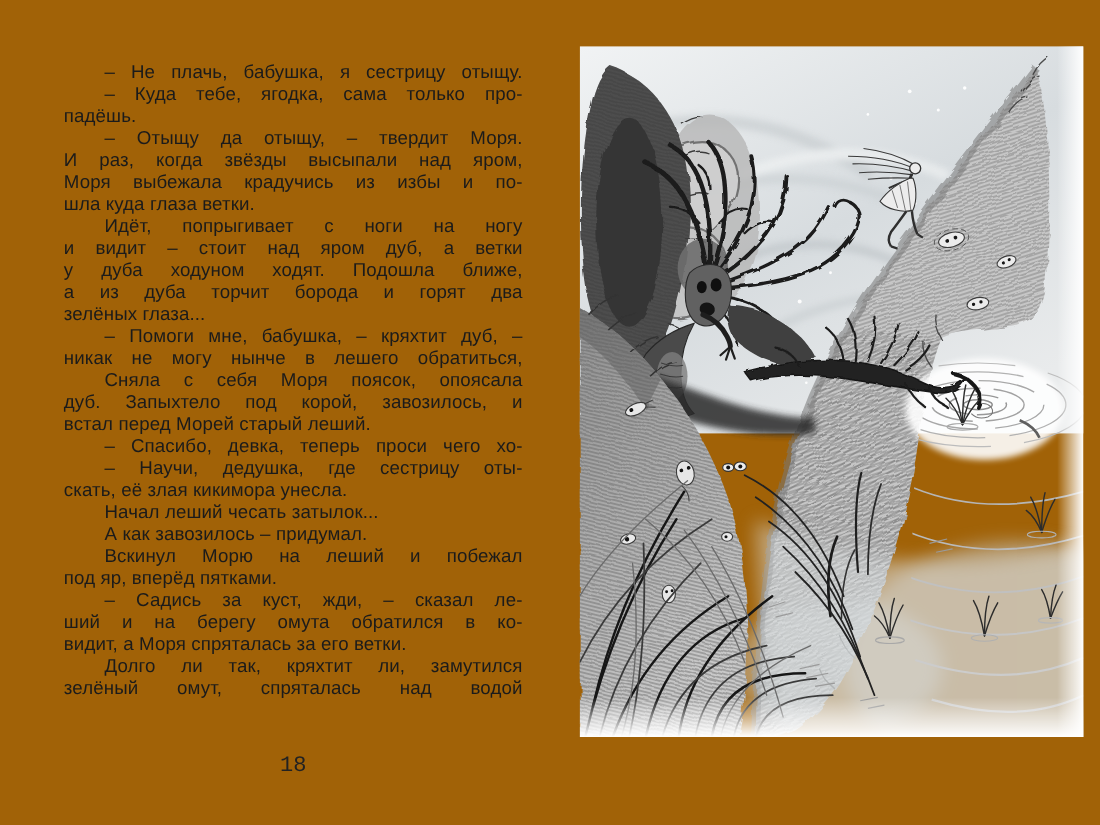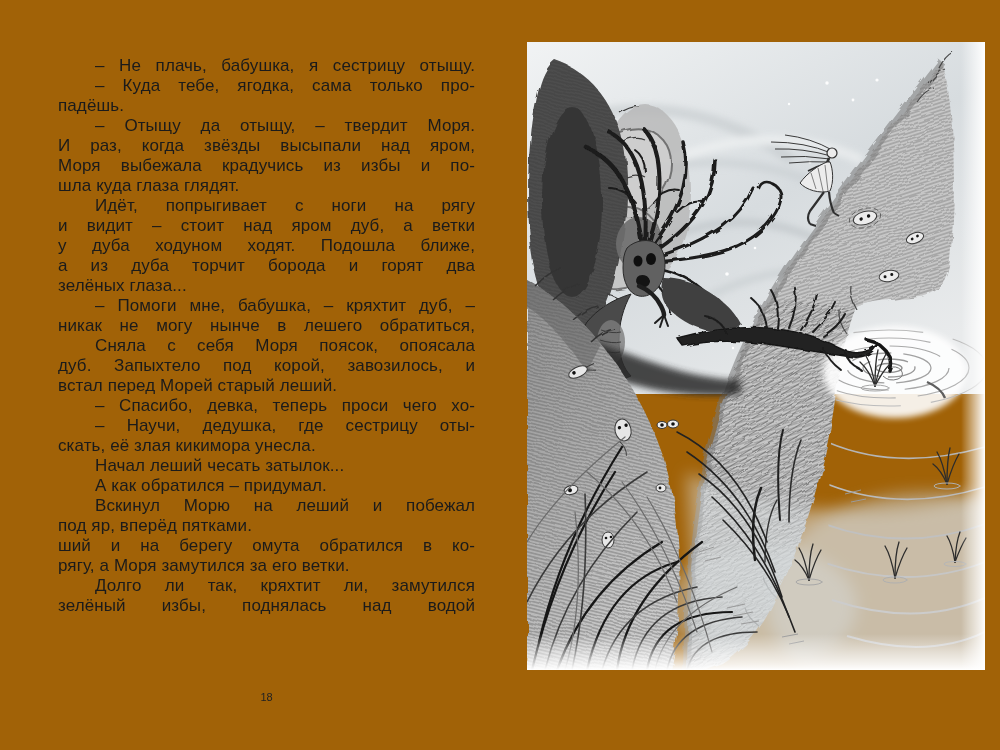--- a/index.html
+++ b/index.html
@@ -5,59 +5,60 @@
   html,body{margin:0;padding:0;width:1000px;height:750px;background:#ffffff;overflow:hidden;}
   .spread{position:relative;width:1000px;height:750px;background:#a16207;
           font-family:"Liberation Sans","DejaVu Sans",sans-serif;color:#1b1b1b;}
   .page-left{position:absolute;left:58px;top:56px;width:417px;height:660px;}
   .textblock{position:absolute;left:0;top:0;width:417px;}
   .ln{margin:0;width:417px;height:20px;line-height:20px;font-size:17px;
       text-align:justify;text-align-last:justify;letter-spacing:0.1px;}
   .ln.end{text-align-last:left;}
   .ln.ind{text-indent:37px;}
   .pagenum{position:absolute;left:0;top:632px;width:417px;text-align:center;
-           font-size:11px;line-height:18px;color:#222;}
+           font-size:20px;line-height:18px;color:#222;font-family:Liberation Mono, monospace;}
   .page-right{position:absolute;left:527px;top:42px;width:458px;height:628px;}
   .page-right svg{display:block;width:458px;height:628px;}
 </style>
 </head>
 <body>
 
 <div class="spread">
 
   <div class="page-left">
     <div class="textblock">
       <p class="ln ind">– Не плачь, бабушка, я сестрицу отыщу.</p>
       <p class="ln ind">– Куда тебе, ягодка, сама только про-</p>
       <p class="ln end">падёшь.</p>
       <p class="ln ind">– Отыщу да отыщу, – твердит Моря.</p>
       <p class="ln">И раз, когда звёзды высыпали над яром,</p>
       <p class="ln">Моря выбежала крадучись из избы и по-</p>
-      <p class="ln end">шла куда глаза глядят.</p>
-      <p class="ln ind">Идёт, попрыгивает с ноги на рягу</p>
+      <p class="ln end">шла куда глаза ветки.</p>
+      <p class="ln ind">Идёт, попрыгивает с ноги на ногу</p>
       <p class="ln">и видит – стоит над яром дуб, а ветки</p>
       <p class="ln">у дуба ходуном ходят. Подошла ближе,</p>
       <p class="ln">а из дуба торчит борода и горят два</p>
       <p class="ln end">зелёных глаза...</p>
       <p class="ln ind">– Помоги мне, бабушка, – кряхтит дуб, –</p>
       <p class="ln">никак не могу нынче в лешего обратиться,</p>
       <p class="ln ind">Сняла с себя Моря поясок, опоясала</p>
       <p class="ln">дуб. Запыхтело под корой, завозилось, и</p>
       <p class="ln end">встал перед Морей старый леший.</p>
       <p class="ln ind">– Спасибо, девка, теперь проси чего хо-</p>
       <p class="ln ind">– Научи, дедушка, где сестрицу оты-</p>
       <p class="ln end">скать, её злая кикимора унесла.</p>
       <p class="ln ind end">Начал леший чесать затылок...</p>
-      <p class="ln ind end">А как обратился – придумал.</p>
+      <p class="ln ind end">А как завозилось – придумал.</p>
       <p class="ln ind">Вскинул Морю на леший и побежал</p>
       <p class="ln end">под яр, вперёд пятками.</p>
+      <p class="ln ind">– Садись за куст, жди, – сказал ле-</p>
       <p class="ln">ший и на берегу омута обратился в ко-</p>
-      <p class="ln end">рягу, а Моря замутился за его ветки.</p>
+      <p class="ln end">видит, а Моря спряталась за его ветки.</p>
       <p class="ln ind">Долго ли так, кряхтит ли, замутился</p>
-      <p class="ln">зелёный избы, поднялась над водой</p>
+      <p class="ln">зелёный омут, спряталась над водой</p>
     </div>
     <div class="pagenum">18</div>
   </div>
 
   <div class="page-right">
     <svg viewBox="0 0 458 628" role="img">
       <defs>
         <linearGradient id="skyG" x1="0" y1="0" x2="0.7" y2="1">
           <stop offset="0" stop-color="#f1f3f4"></stop>
           <stop offset="0.55" stop-color="#d7dcdf"></stop>

